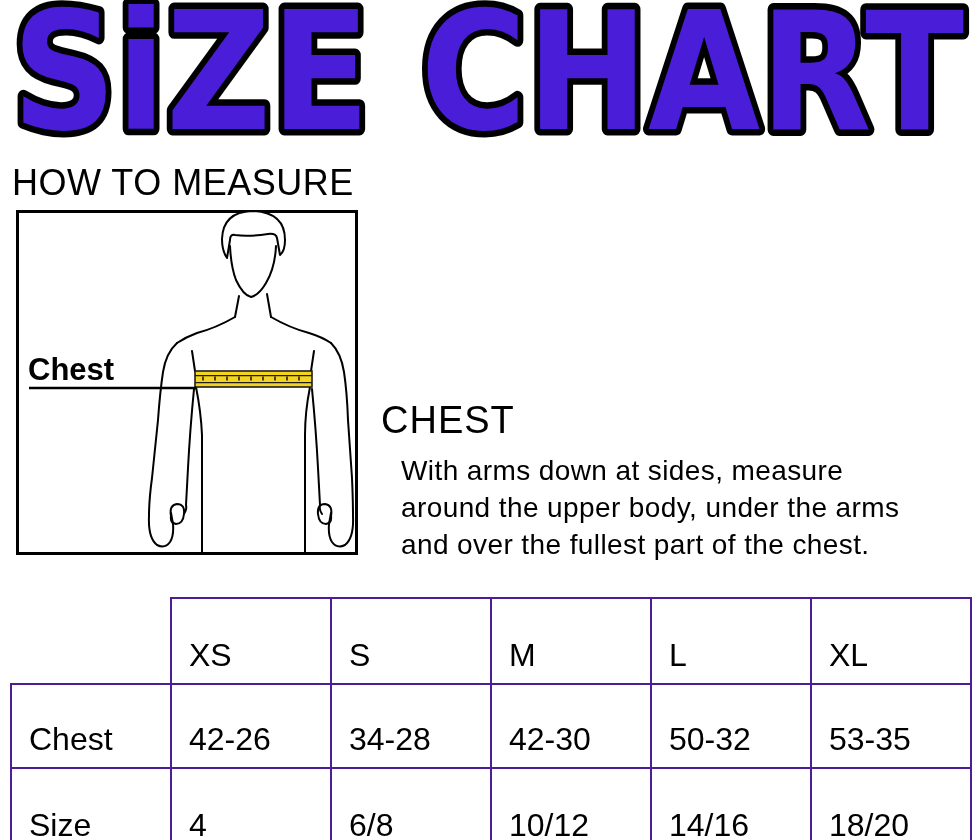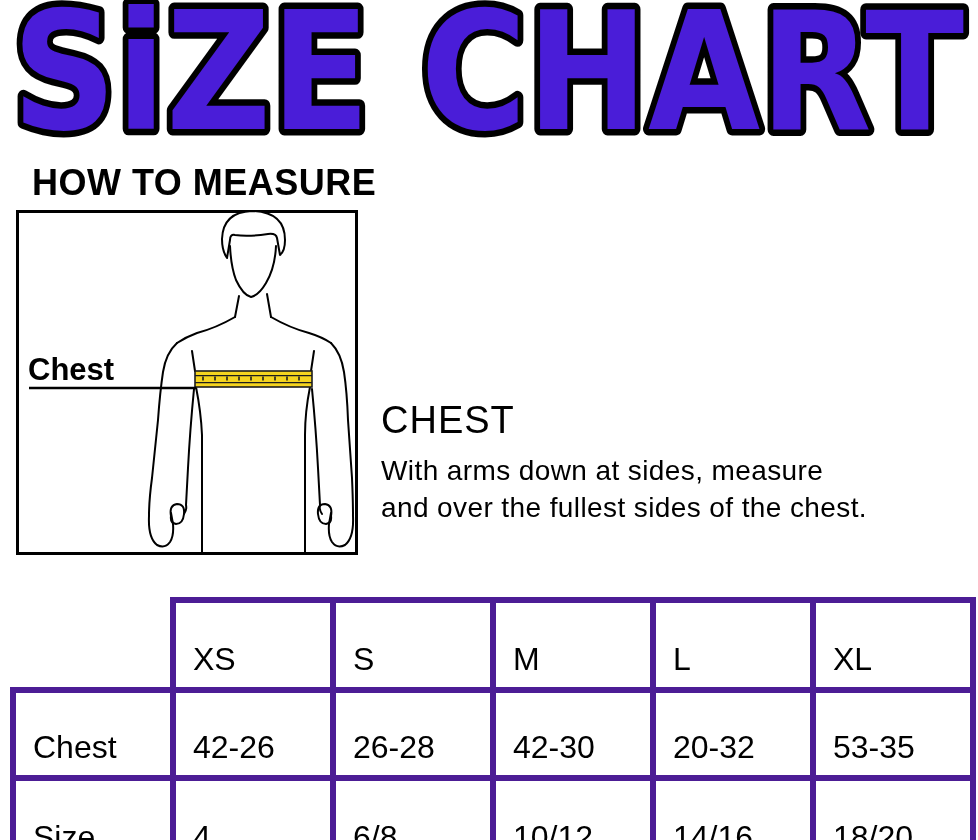--- a/index.html
+++ b/index.html
@@ -19,56 +19,56 @@
     font-family: "DejaVu Sans", sans-serif;
     font-weight: bold;
     stroke: #000000;
     stroke-width: 13px;
     stroke-linejoin: round;
     paint-order: stroke fill;
   }
 
   
   .htm-heading {
-    left: 32px; top: 162px;
-    font-size: 36px; font-weight: bold;
+    left: 12px; top: 162px;
+    font-size: 36px; font-weight: normal;
     letter-spacing: 0.5px;
   }
 
   
   .figure-svg { position: absolute; left: 16px; top: 210px; }
   .figure-svg .outline { fill: none; stroke: #000; stroke-width: 2; stroke-linecap: round; stroke-linejoin: round; }
   .figure-svg .hair { fill: #fff; stroke: #000; stroke-width: 2; stroke-linejoin: round; }
   .chest-label-text {
     font-family: "Liberation Sans", sans-serif;
     font-size: 31px; font-weight: bold;
     fill: #000;
   }
 
   
   .chest-heading {
     left: 381px; top: 399px;
     font-size: 38px; font-weight: normal;
     letter-spacing: 1px;
   }
-  .chest-lines { left: 381px; top: 452px; }
+  .chest-lines { left: 401px; top: 452px; }
   .chest-lines div {
     font-size: 28px; line-height: 37px;
     letter-spacing: 0.4px;
     white-space: nowrap;
   }
 
   
   .size-table {
     position: absolute; left: 10px; top: 597px;
     border-collapse: collapse; table-layout: fixed;
   }
   .size-table col { width: 160px; }
   .size-table th, .size-table td {
-    border: 6px solid #4c1d95;
+    border: 2px solid #4c1d95;
     vertical-align: bottom; text-align: left;
     padding: 0 0 9px 17px;
     font-size: 32px; font-weight: normal;
     overflow: hidden;
   }
   .size-table th.corner { border: none; }
   .size-table tr.r-head th { height: 75px; }
   .size-table tr.r-chest td { height: 73px; }
   .size-table tr.r-size td { height: 75px; }
 </style>
@@ -131,21 +131,22 @@
     </g>
   </g>
 
   <line x1="29" y1="388" x2="196" y2="388" stroke="#000" stroke-width="2.4"></line>
   <text class="chest-label-text" x="28" y="380">Chest</text>
 </svg>
 
 <div class="abs chest-heading">CHEST</div>
 <div class="abs chest-lines">
   <div>With arms down at sides, measure</div>
-  <div>and over the fullest sides of the chest.</div>
+  <div>around the upper body, under the arms</div>
+  <div>and over the fullest part of the chest.</div>
 </div>
 
 <table class="size-table">
   <colgroup>
     <col>
       <col>
       <col>
       <col>
       <col>
       <col>
@@ -155,23 +156,23 @@
     <th class="corner"></th>
     <th>XS</th>
     <th>S</th>
     <th>M</th>
     <th>L</th>
     <th>XL</th>
   </tr>
   <tr class="r-chest">
     <td>Chest</td>
     <td>42-26</td>
-    <td>26-28</td>
+    <td>34-28</td>
     <td>42-30</td>
-    <td>20-32</td>
+    <td>50-32</td>
     <td>53-35</td>
   </tr>
   <tr class="r-size">
     <td>Size</td>
     <td>4</td>
     <td>6/8</td>
     <td>10/12</td>
     <td>14/16</td>
     <td>18/20</td>
   </tr>

